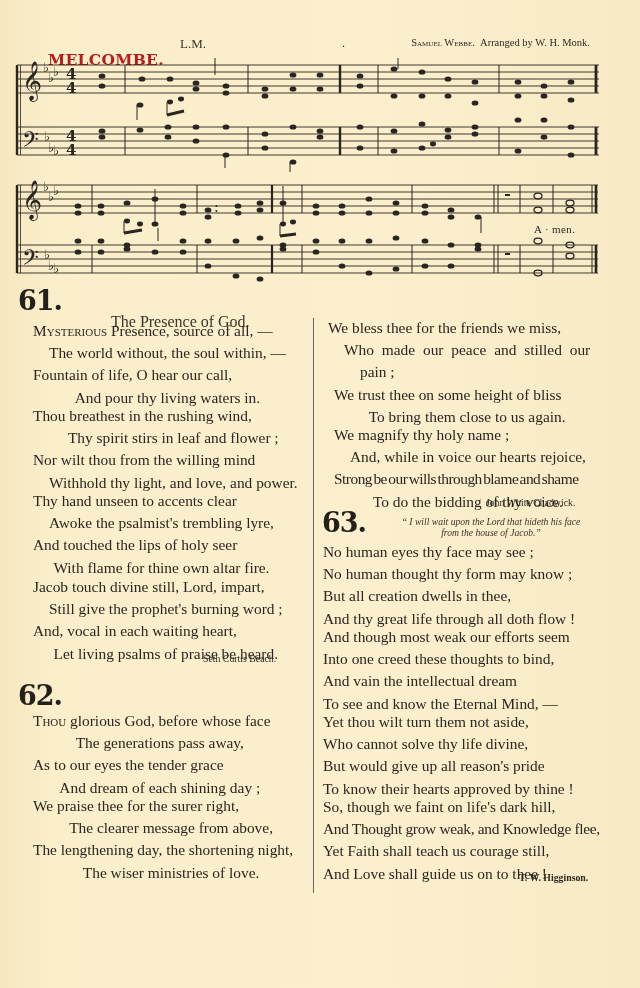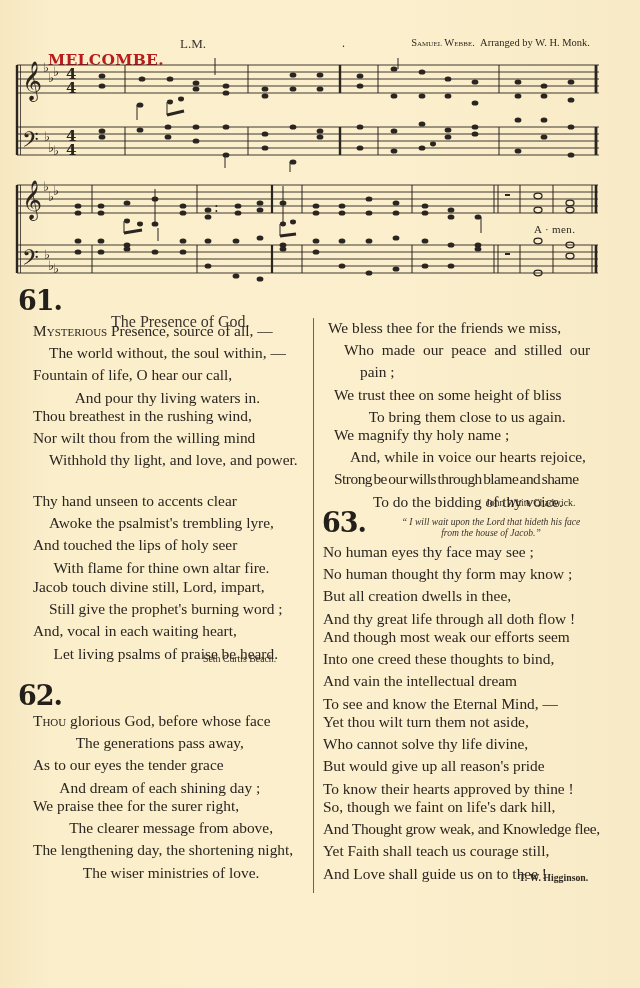--- a/index.html
+++ b/index.html
@@ -335,20 +335,21 @@
 <div class="hymn-title" style="left:111px; top:303px;">The Presence of God.</div>
 
 <div class="stanza" style="left:33px; top:320px;">
   <span class="line"><span class="cap">Mysterious</span> Presence, source of all, —</span>
   <span class="line indent">The world without, the soul within, —</span>
   <span class="line">Fountain of life, O hear our call,</span>
   <span class="line indent">And pour thy living waters in.</span>
 </div>
 <div class="stanza" style="left:33px; top:405px;">
   <span class="line">Thou breathest in the rushing wind,</span>
+  <span class="line indent">Thy spirit stirs in leaf and flower ;</span>
   <span class="line">Nor wilt thou from the willing mind</span>
   <span class="line indent">Withhold thy light, and love, and power.</span>
 </div>
 <div class="stanza" style="left:33px; top:490px;">
   <span class="line">Thy hand unseen to accents clear</span>
   <span class="line indent">Awoke the psalmist's trembling lyre,</span>
   <span class="line">And touched the lips of holy seer</span>
   <span class="line indent">With flame for thine own altar fire.</span>
 </div>
 <div class="stanza" style="left:33px; top:576px;">

